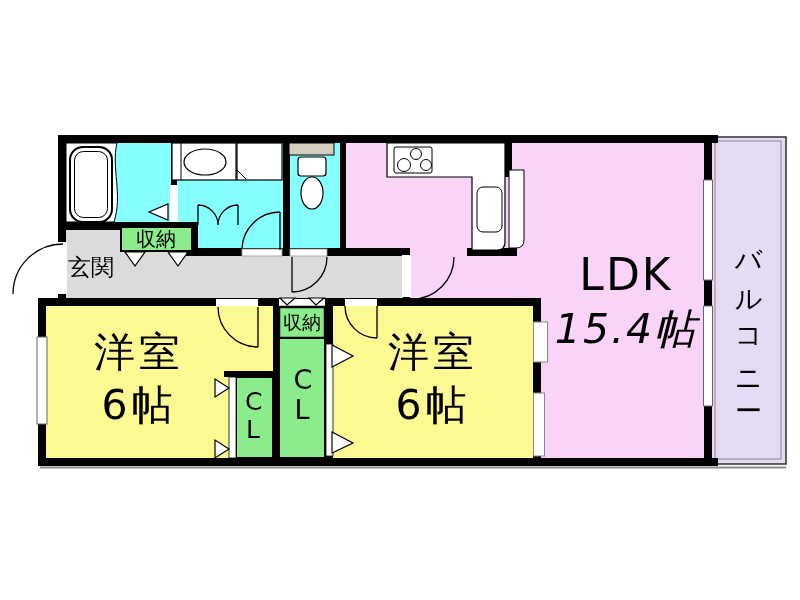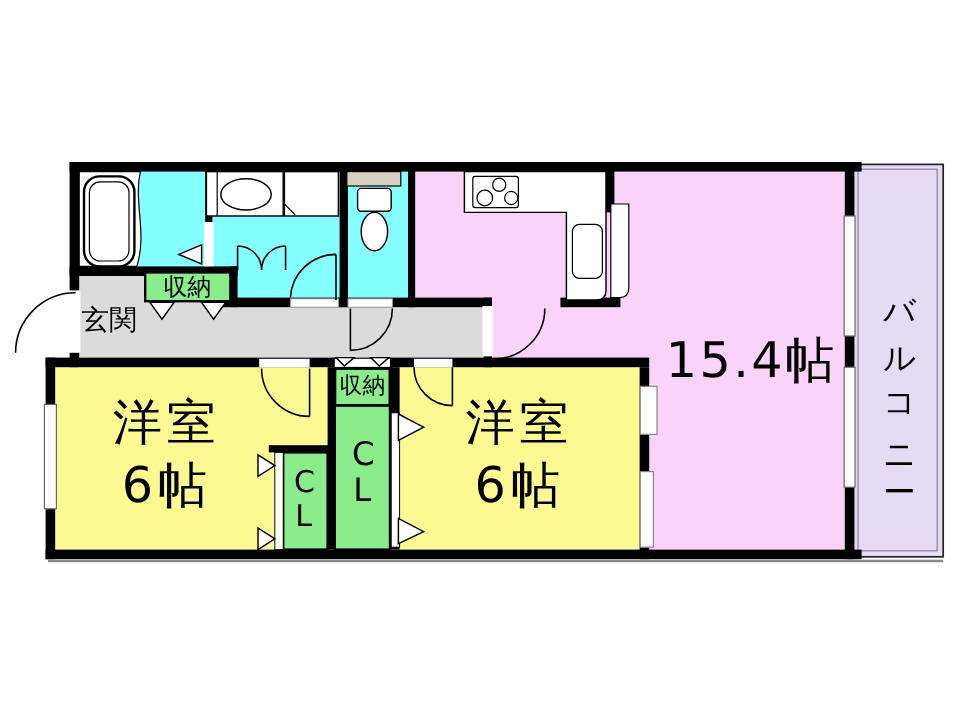--- a/index.html
+++ b/index.html
@@ -132,16 +132,17 @@
 
   <div class="lbl" style="left:139px;top:379px;font-size:41px;letter-spacing:4px;">
     <span class="sub">洋室</span>
     <span class="sub">6帖</span>
   </div>
   <div class="lbl" style="left:433px;top:379px;font-size:41px;letter-spacing:4px;">
     <span class="sub">洋室</span>
     <span class="sub">6帖</span>
   </div>
   <div class="lbl" style="left:626px;top:301px;font-size:44px;letter-spacing:2px;">
-    <span class="sub" style="font-size:41px;">15.4帖</span>
+    <span class="sub">LDK</span>
+    <span class="sub" style="font-size:41px;font-style:italic;">15.4帖</span>
   </div>
   <div class="lbl vert" style="left:749px;top:318px;font-size:27px;letter-spacing:11px;">バルコニー</div>
 </div>
 
 </body></html>

